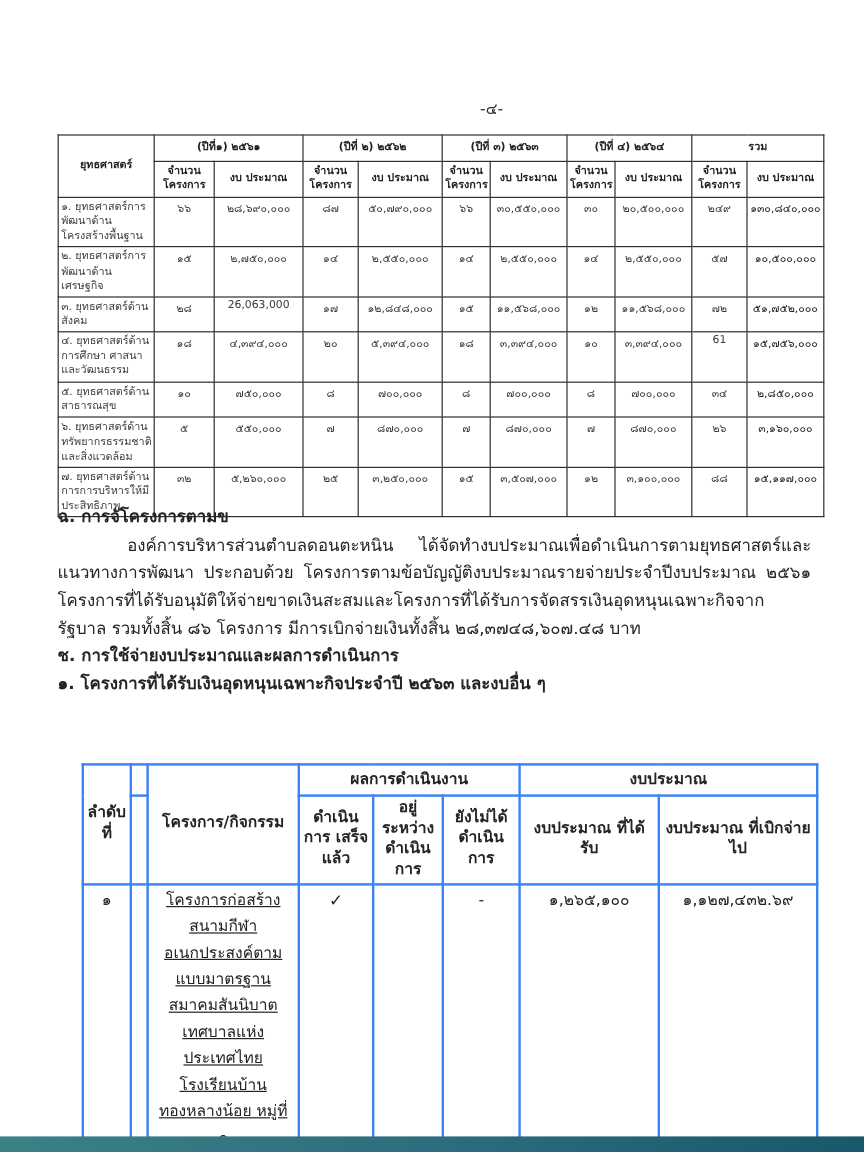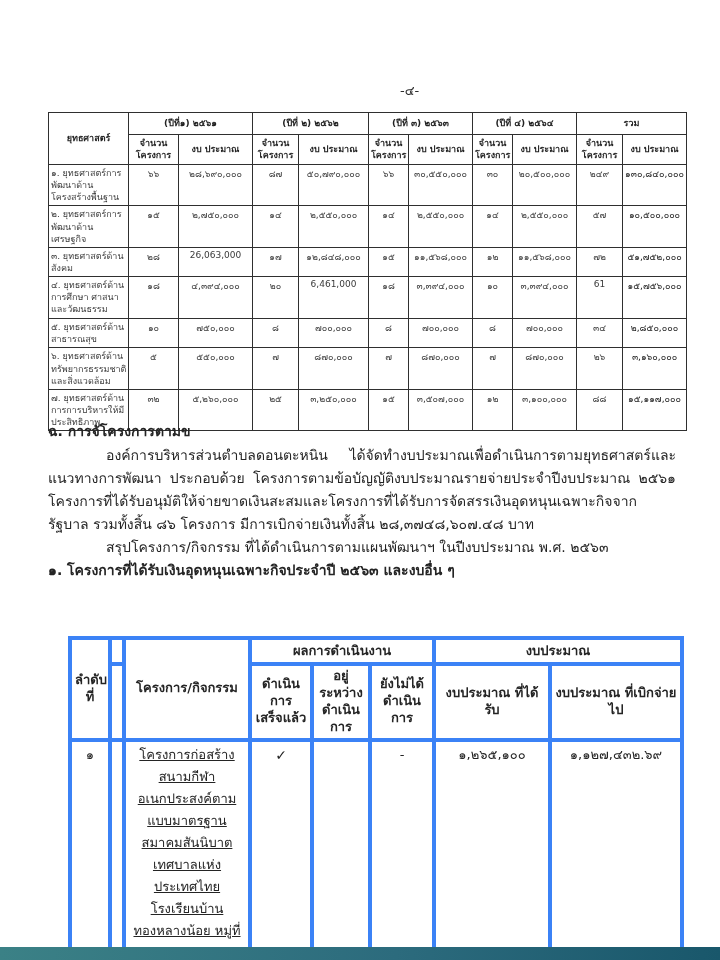--- a/index.html
+++ b/index.html
@@ -72,21 +72,21 @@
     position: absolute;
     left: 68px;
     top: 636px;
     width: 612px;
     border-collapse: collapse;
     table-layout: fixed;
     font-size: 13px;
     color: #242424;
   }
   .t2 th, .t2 td {
-    border: 4px solid #3b82f6;
+    border: 2px solid #3b82f6;
     padding: 2px 3px;
     overflow: hidden;
   }
   .t2 thead th {
     font-weight: bold;
     text-align: center;
     vertical-align: middle;
     line-height: 1.3;
   }
   .t2 tbody td {
@@ -186,21 +186,21 @@
         <td class="num">๑๒</td>
         <td class="num">๑๑,๕๖๘,๐๐๐</td>
         <td class="num">๗๒</td>
         <td class="num total-budget">๕๑,๗๕๒,๐๐๐</td>
       </tr>
       <tr style="height:42px">
         <td class="strat">๔. ยุทธศาสตร์ด้านการศึกษา ศาสนา และวัฒนธรรม</td>
         <td class="num">๑๘</td>
         <td class="num">๔,๓๙๔,๐๐๐</td>
         <td class="num">๒๐</td>
-        <td class="num">6,461,000</td>
+        <td class="num">๕,๓๙๔,๐๐๐</td>
         <td class="num">๑๘</td>
         <td class="num">๓,๓๙๔,๐๐๐</td>
         <td class="num">๑๐</td>
         <td class="num">๓,๓๙๔,๐๐๐</td>
         <td class="num">61</td>
         <td class="num total-budget">๑๕,๗๕๖,๐๐๐</td>
       </tr>
       <tr style="height:26px">
         <td class="strat">๕. ยุทธศาสตร์ด้านสาธารณสุข</td>
         <td class="num">๑๐</td>
@@ -239,21 +239,21 @@
         <td class="num">๓,๑๐๐,๐๐๐</td>
         <td class="num">๘๘</td>
         <td class="num total-budget">๑๕,๑๑๗,๐๐๐</td>
       </tr>
     </tbody>
   </table>
 
   <div class="sections">
     <div class="h">ฉ. การจัโครงการตามข</div>
     <p class="para">องค์การบริหารส่วนตำบลดอนตะหนิน ได้จัดทำงบประมาณเพื่อดำเนินการตามยุทธศาสตร์และแนวทางการพัฒนา ประกอบด้วย โครงการตามข้อบัญญัติงบประมาณรายจ่ายประจำปีงบประมาณ ๒๕๖๑ โครงการที่ได้รับอนุมัติให้จ่ายขาดเงินสะสมและโครงการที่ได้รับการจัดสรรเงินอุดหนุนเฉพาะกิจจากรัฐบาล รวมทั้งสิ้น ๘๖ โครงการ มีการเบิกจ่ายเงินทั้งสิ้น ๒๘,๓๗๔๘,๖๐๗.๔๘ บาท</p>
-    <div class="indent">สรุปโครงการ/กิจกรรม ที่ได้ดำเนินการตามแผนพัฒนาฯ ในปีงบประมาณ พ.ศ. ๒๕๖๓</div>
+    <div class="h">ช. การใช้จ่ายงบประมาณและผลการดำเนินการ</div>
     <div class="h">๑. โครงการที่ได้รับเงินอุดหนุนเฉพาะกิจประจำปี ๒๕๖๓ และงบอื่น ๆ</div>
   </div>
 
   <table class="t2">
     <colgroup>
       <col style="width:40px">
         <col style="width:14px">
         <col style="width:126px">
       <col style="width:62px">
         <col style="width:58px">

